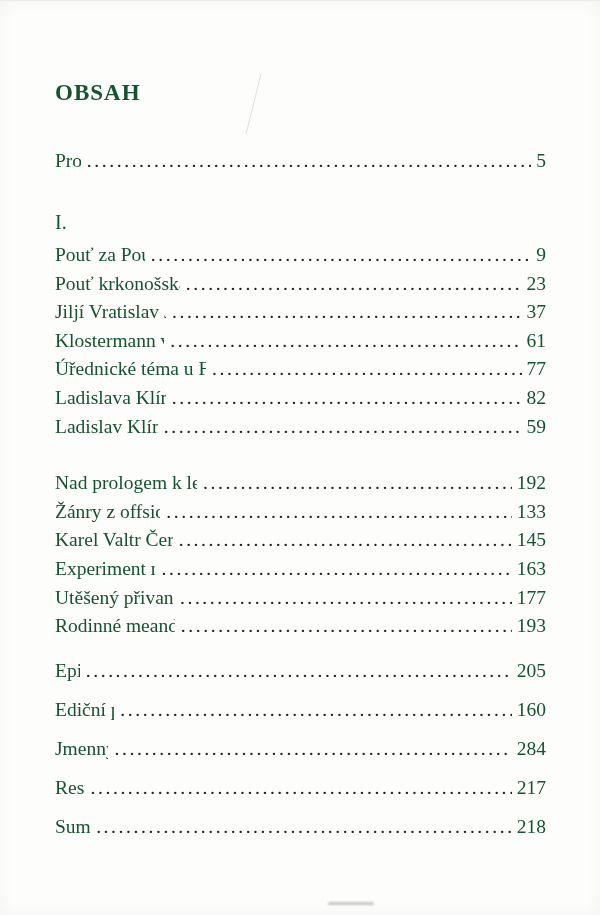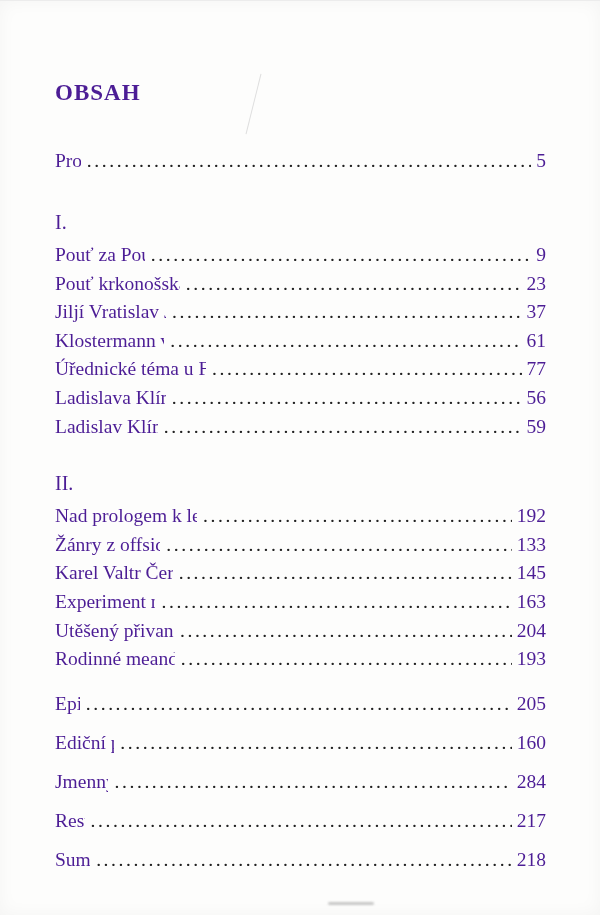--- a/index.html
+++ b/index.html
@@ -10,21 +10,21 @@
   .page {
     position: relative;
     width: 600px;
     height: 915px;
     background: #fdfdfc;
     box-sizing: border-box;
     border-top: 1px solid #ececec;
     box-shadow: inset 0 0 18px rgba(0,0,0,0.04);
     overflow: hidden;
     font-family: "Liberation Serif", "DejaVu Serif", serif;
-    color: #4c1d95;
+    color: #14532d;
   }
   .content {
     position: absolute;
     left: 55px;
     right: 54px;
     top: 80px;
   }
   .doc-title {
     font-size: 23px;
     font-weight: bold;
@@ -134,30 +134,29 @@
             <span class="pagenum">61</span>
           </div>
           <div class="row">
             <span class="label">Úřednické téma u Františka Xavera Svobody (úředníka)</span>
             <span class="dots"></span>
             <span class="pagenum">77</span>
           </div>
           <div class="row">
             <span class="label">Ladislava Klímy násilí hravé i dravé</span>
             <span class="dots"></span>
-            <span class="pagenum">56</span>
+            <span class="pagenum">82</span>
           </div>
           <div class="row">
             <span class="label">Ladislav Klíma – literární kritik?</span>
             <span class="dots"></span>
             <span class="pagenum">59</span>
           </div>
         </div>
         <div class="group">
-          <div class="group-heading">II.</div>
           <div class="row">
             <span class="label">Nad prologem k legionářské anabázi Rudolfa Medka</span>
             <span class="dots"></span>
             <span class="pagenum">192</span>
           </div>
           <div class="row">
             <span class="label">Žánry z offsidu v Mužích v offsidu</span>
             <span class="dots"></span>
             <span class="pagenum">133</span>
           </div>
@@ -167,21 +166,21 @@
             <span class="pagenum">145</span>
           </div>
           <div class="row">
             <span class="label">Experiment neboli Hlava umělce</span>
             <span class="dots"></span>
             <span class="pagenum">163</span>
           </div>
           <div class="row">
             <span class="label">Utěšený přivandrovalec Nikolaj Terlecký</span>
             <span class="dots"></span>
-            <span class="pagenum">204</span>
+            <span class="pagenum">177</span>
           </div>
           <div class="row">
             <span class="label">Rodinné meandry v rakousko-české Plzni</span>
             <span class="dots"></span>
             <span class="pagenum">193</span>
           </div>
         </div>
         <div class="group loose">
           <div class="row">
             <span class="label">Epilog</span>

